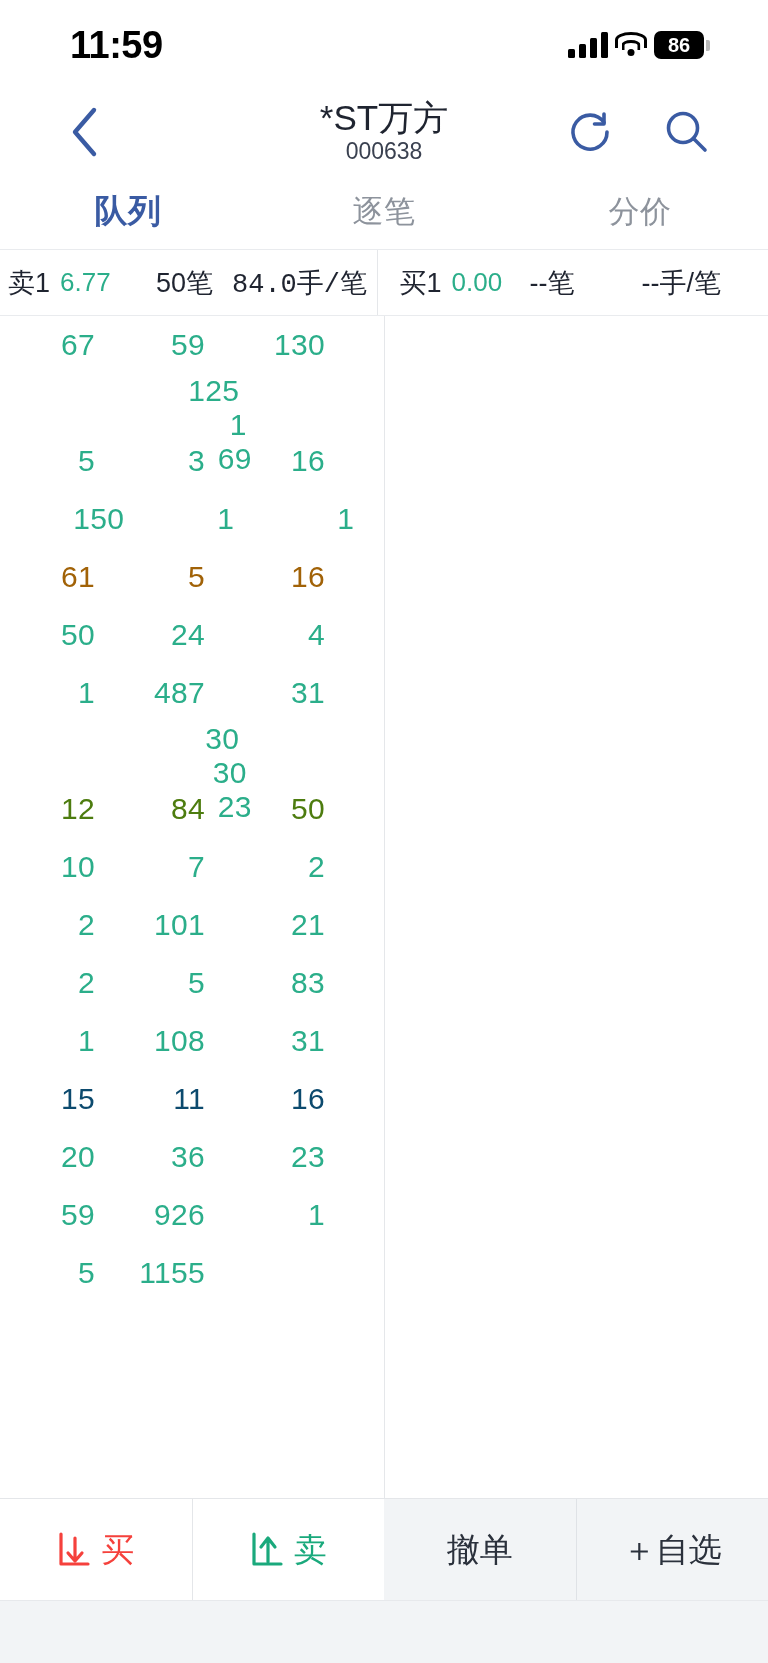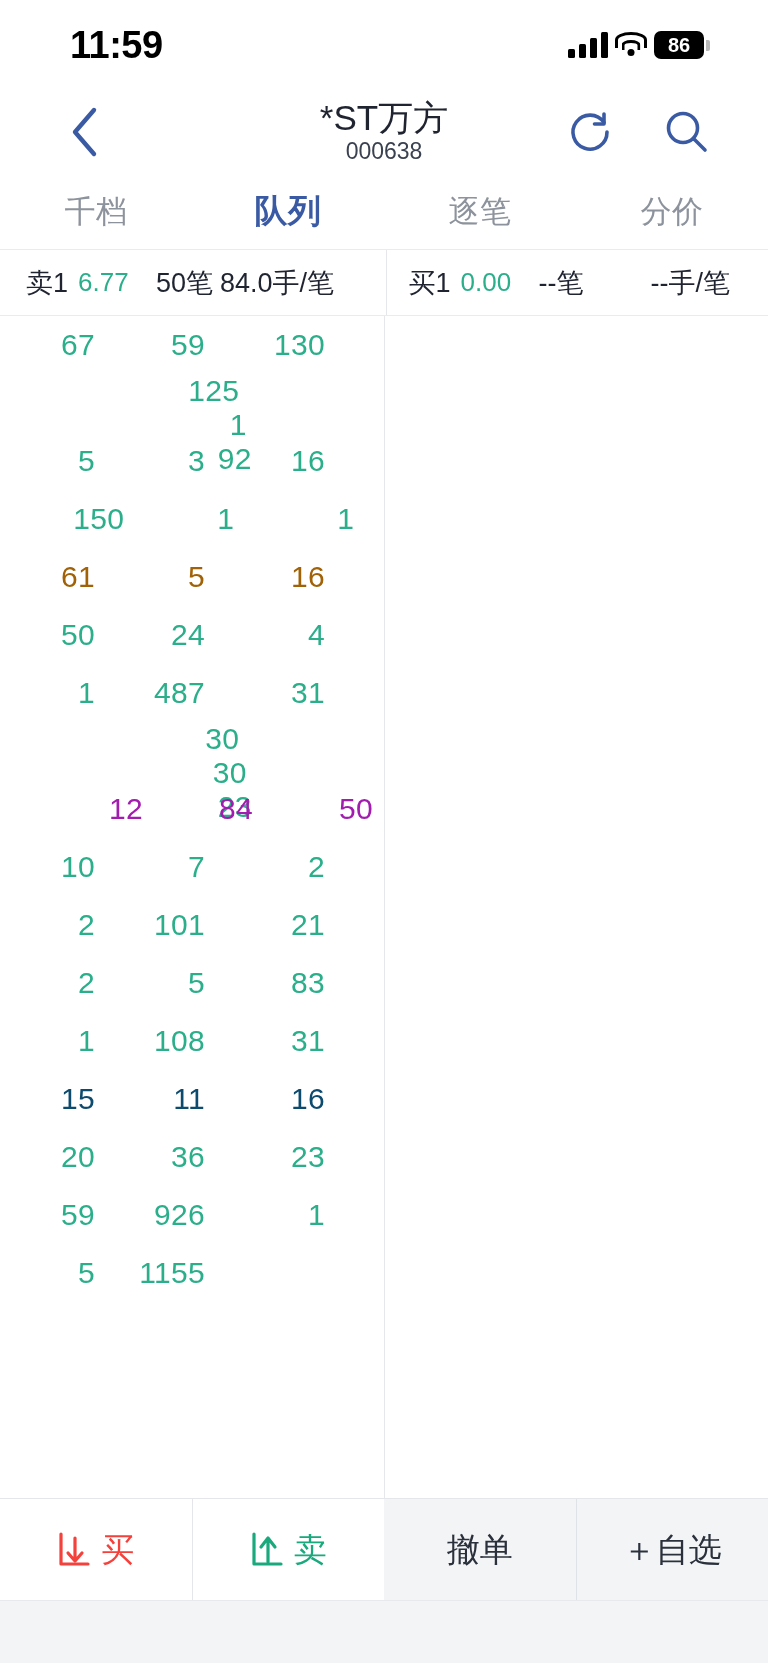--- a/index.html
+++ b/index.html
@@ -65,27 +65,27 @@
   }
   .tab {
     flex:1; text-align:center; font-size:31px; color:#8d939c; cursor:pointer;
     letter-spacing:0.5px;
   }
   .tab.active { color:#3a5ba3; font-weight:700; font-size:33px; }
 
   
   .qhead { height:66px; flex:0 0 66px; display:flex; border-bottom:1.5px solid #e9ebee; }
   .qh-side { flex:1 1 0; display:flex; align-items:center; min-width:0; position:relative; }
-  .qh-side.left { padding-left:26px; }
+  .qh-side.left { padding-left:8px; }
   .qh-side.right { padding-left:22px; border-left:1.5px solid #e5e7ea; }
   .qh-lbl { font-size:27px; color:#1f2430; white-space:nowrap; }
   .qh-price { font-size:26px; color:#2bae8a; margin-left:10px; white-space:nowrap; }
   .qh-cnt { font-size:27px; color:#1f2430; white-space:nowrap; }
   .qh-left-c2 { position:absolute; left:156px; }
-  .qh-left-c3 { position:absolute; left:220px; }
+  .qh-left-c3 { position:absolute; left:232px;font-family:Liberation Mono, monospace; }
   .qh-right-c2 { position:absolute; left:152px; }
   .qh-right-c3 { position:absolute; left:264px; }
 
   
   .panes { flex:1 1 auto; display:flex; min-height:0; }
   .pane { flex:1 1 0; min-width:0; position:relative; }
   .pane.right { border-left:1.5px solid #e5e7ea; }
   .qrow {
     height:58px; display:flex; align-items:center;
     font-size:30px; color:#2bae8a; letter-spacing:0.3px;
@@ -161,21 +161,20 @@
       <div class="nav-ico">
         <svg width="48" height="48" viewBox="0 0 48 48">
           <circle cx="21" cy="20" r="14.5" fill="none" stroke="#3a5ba3" stroke-width="3.6"></circle>
           <path d="M32 31 L43 42" fill="none" stroke="#3a5ba3" stroke-width="3.6" stroke-linecap="round"></path>
         </svg>
       </div>
     </div>
   </div>
 
   <div class="tabs">
-    <div class="tab">千档</div>
     <div class="tab active">队列</div>
     <div class="tab">逐笔</div>
     <div class="tab">分价</div>
   </div>
 
   <div class="qhead">
     <div class="qh-side left">
       <span class="qh-lbl">卖1</span>
       <span class="qh-price">6.77</span>
       <span class="qh-cnt qh-left-c2">50笔</span>
@@ -192,21 +191,21 @@
   <div class="panes">
     <div class="pane left" id="ask-pane">
         <div class="qrow" style="color: rgb(43, 174, 138);">
           <span class="qc qc1">67</span>
           <span class="qc qc2">59</span>
           <span class="qc qc3">130</span>
         </div>
         <div class="qrow" style="color: rgb(43, 174, 138); flex-direction: column;">
           <span class="qc qc1">125</span>
           <span class="qc qc2">1</span>
-          <span class="qc qc3">92</span>
+          <span class="qc qc3">69</span>
         </div>
         <div class="qrow" style="color: rgb(43, 174, 138);">
           <span class="qc qc1">5</span>
           <span class="qc qc2">3</span>
           <span class="qc qc3">16</span>
         </div>
         <div class="qrow" style="color: rgb(43, 174, 138); justify-content: center;">
           <span class="qc qc1">150</span>
           <span class="qc qc2">1</span>
           <span class="qc qc3">1</span>
@@ -224,21 +223,21 @@
         <div class="qrow" style="color: rgb(43, 174, 138);">
           <span class="qc qc1">1</span>
           <span class="qc qc2">487</span>
           <span class="qc qc3">31</span>
         </div>
         <div class="qrow" style="color: rgb(43, 174, 138); flex-direction: column;">
           <span class="qc qc1">30</span>
           <span class="qc qc2">30</span>
           <span class="qc qc3">23</span>
         </div>
-        <div class="qrow" style="color: #a21caf; margin-left: 48px;">
+        <div class="qrow" style="color: #4d7c0f;">
           <span class="qc qc1">12</span>
           <span class="qc qc2">84</span>
           <span class="qc qc3">50</span>
         </div>
         <div class="qrow" style="color: rgb(43, 174, 138);">
           <span class="qc qc1">10</span>
           <span class="qc qc2">7</span>
           <span class="qc qc3">2</span>
         </div>
         <div class="qrow" style="color: rgb(43, 174, 138);">

